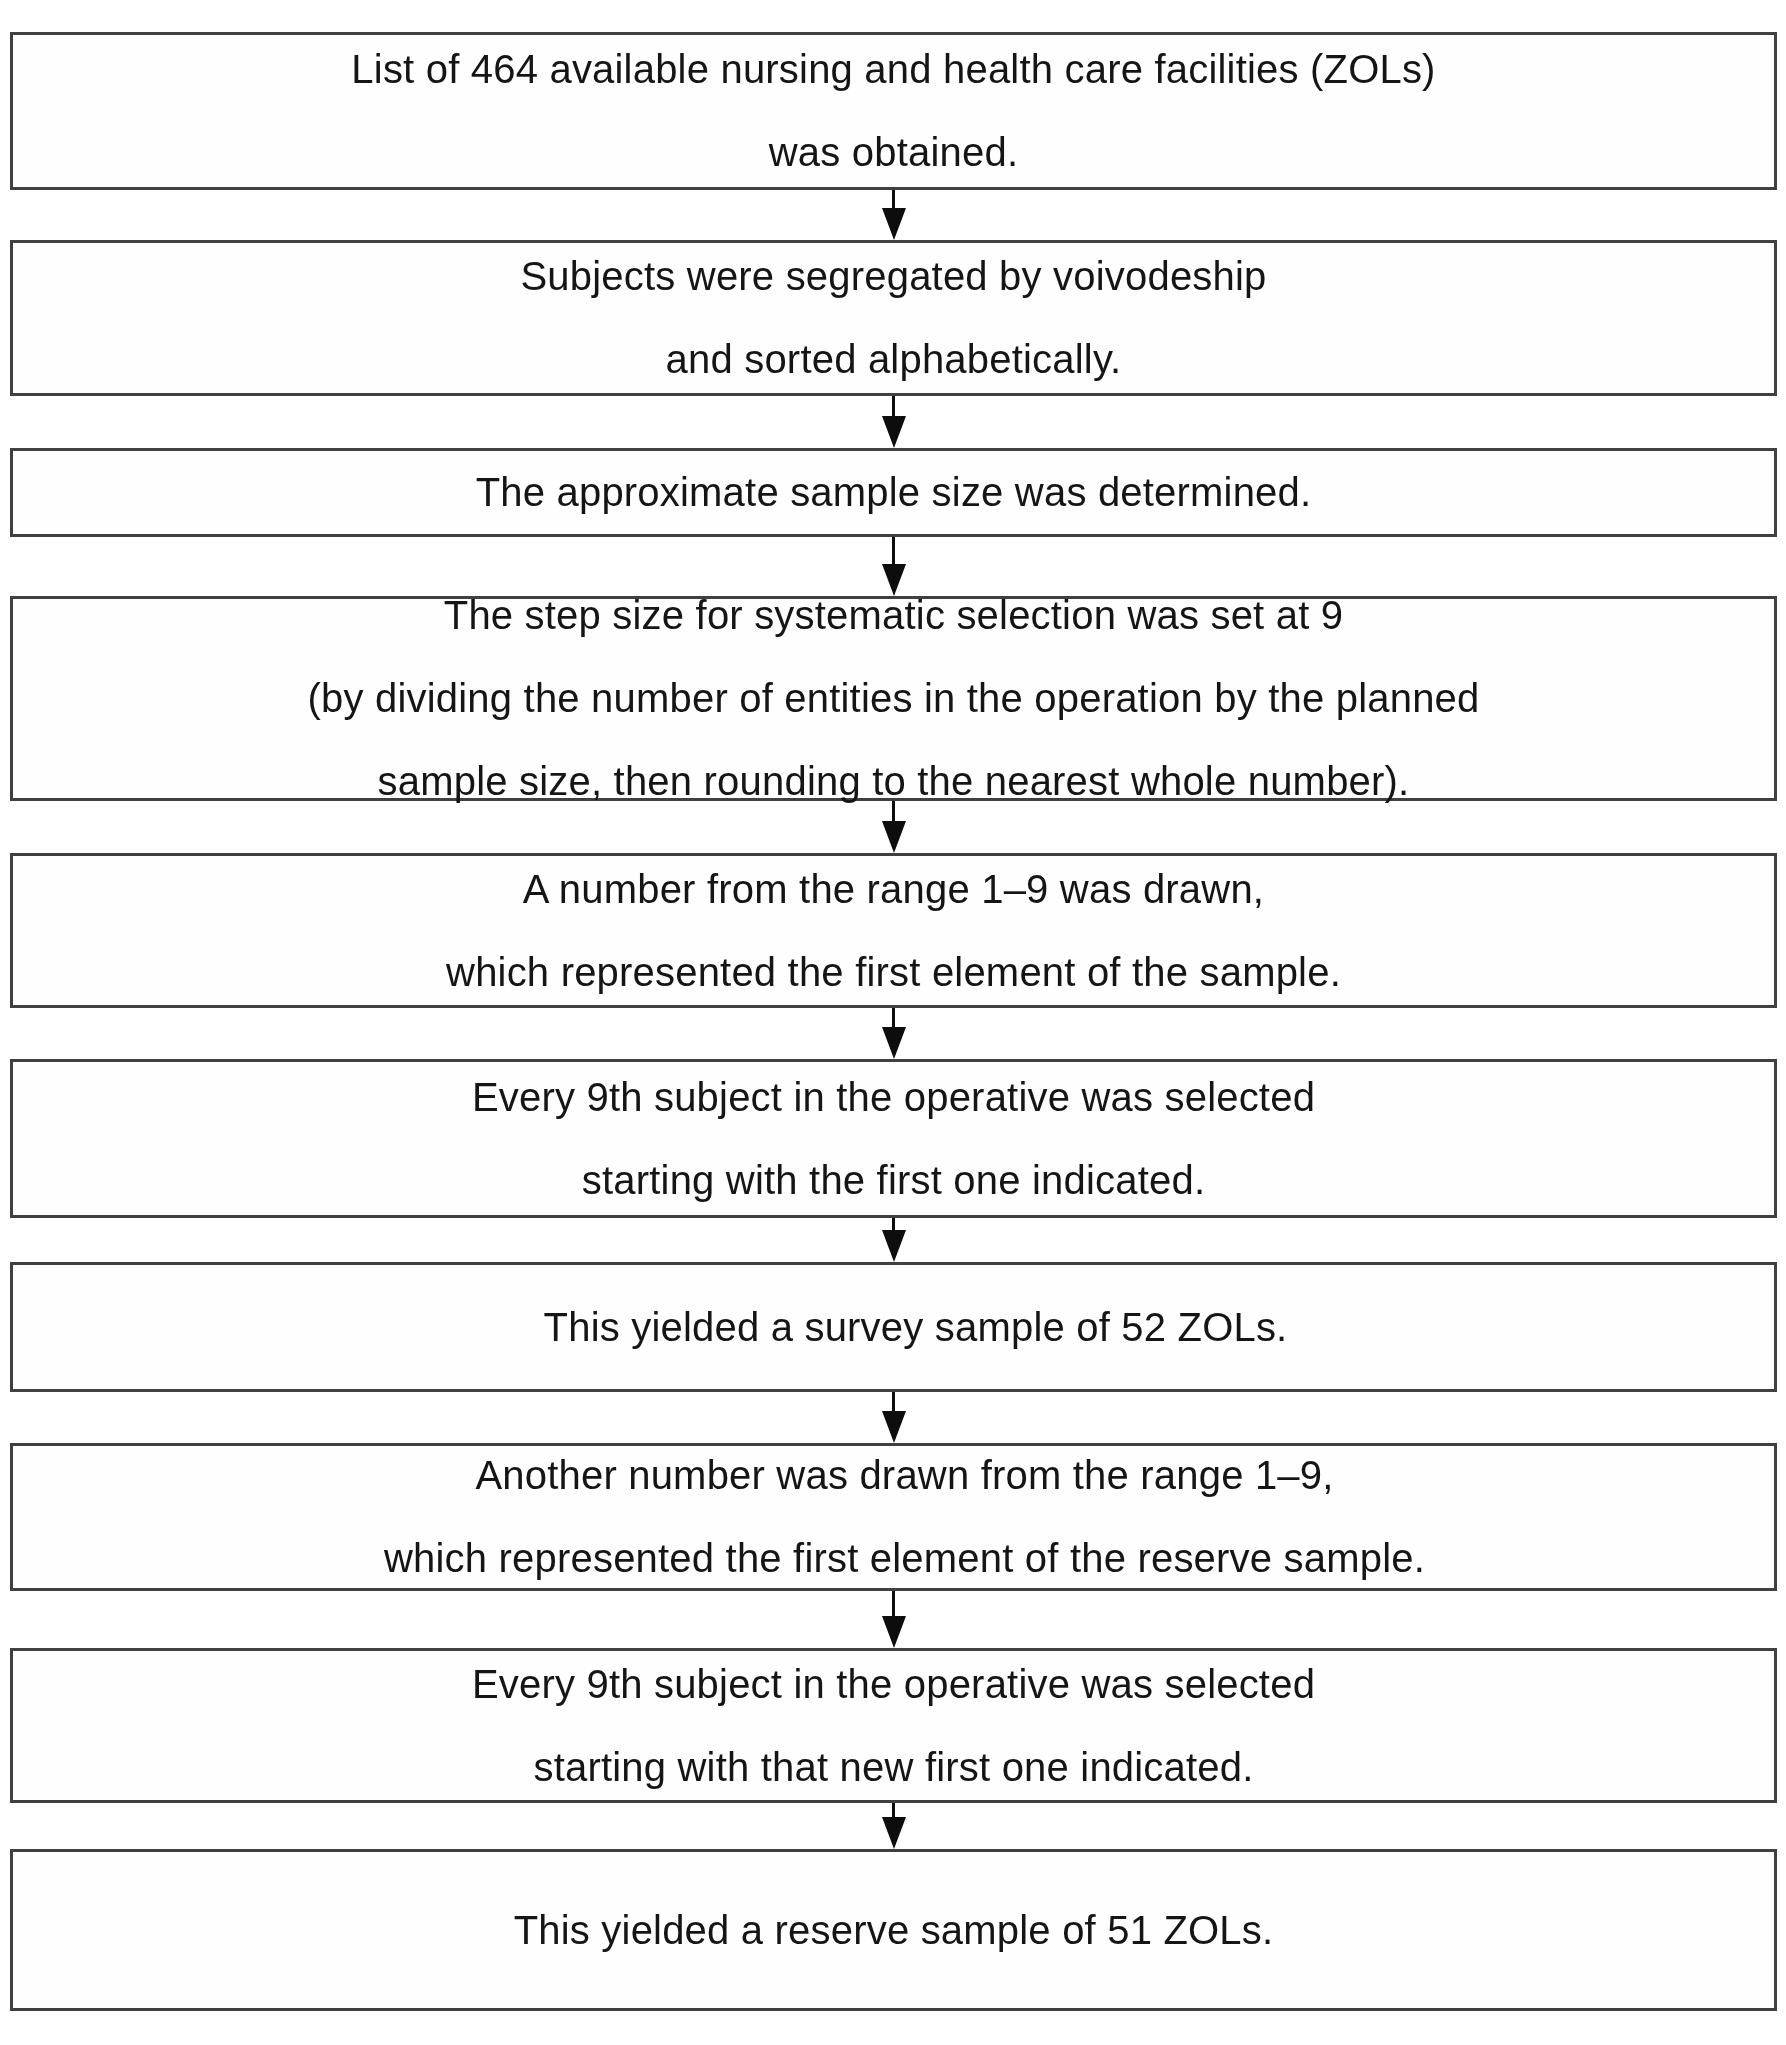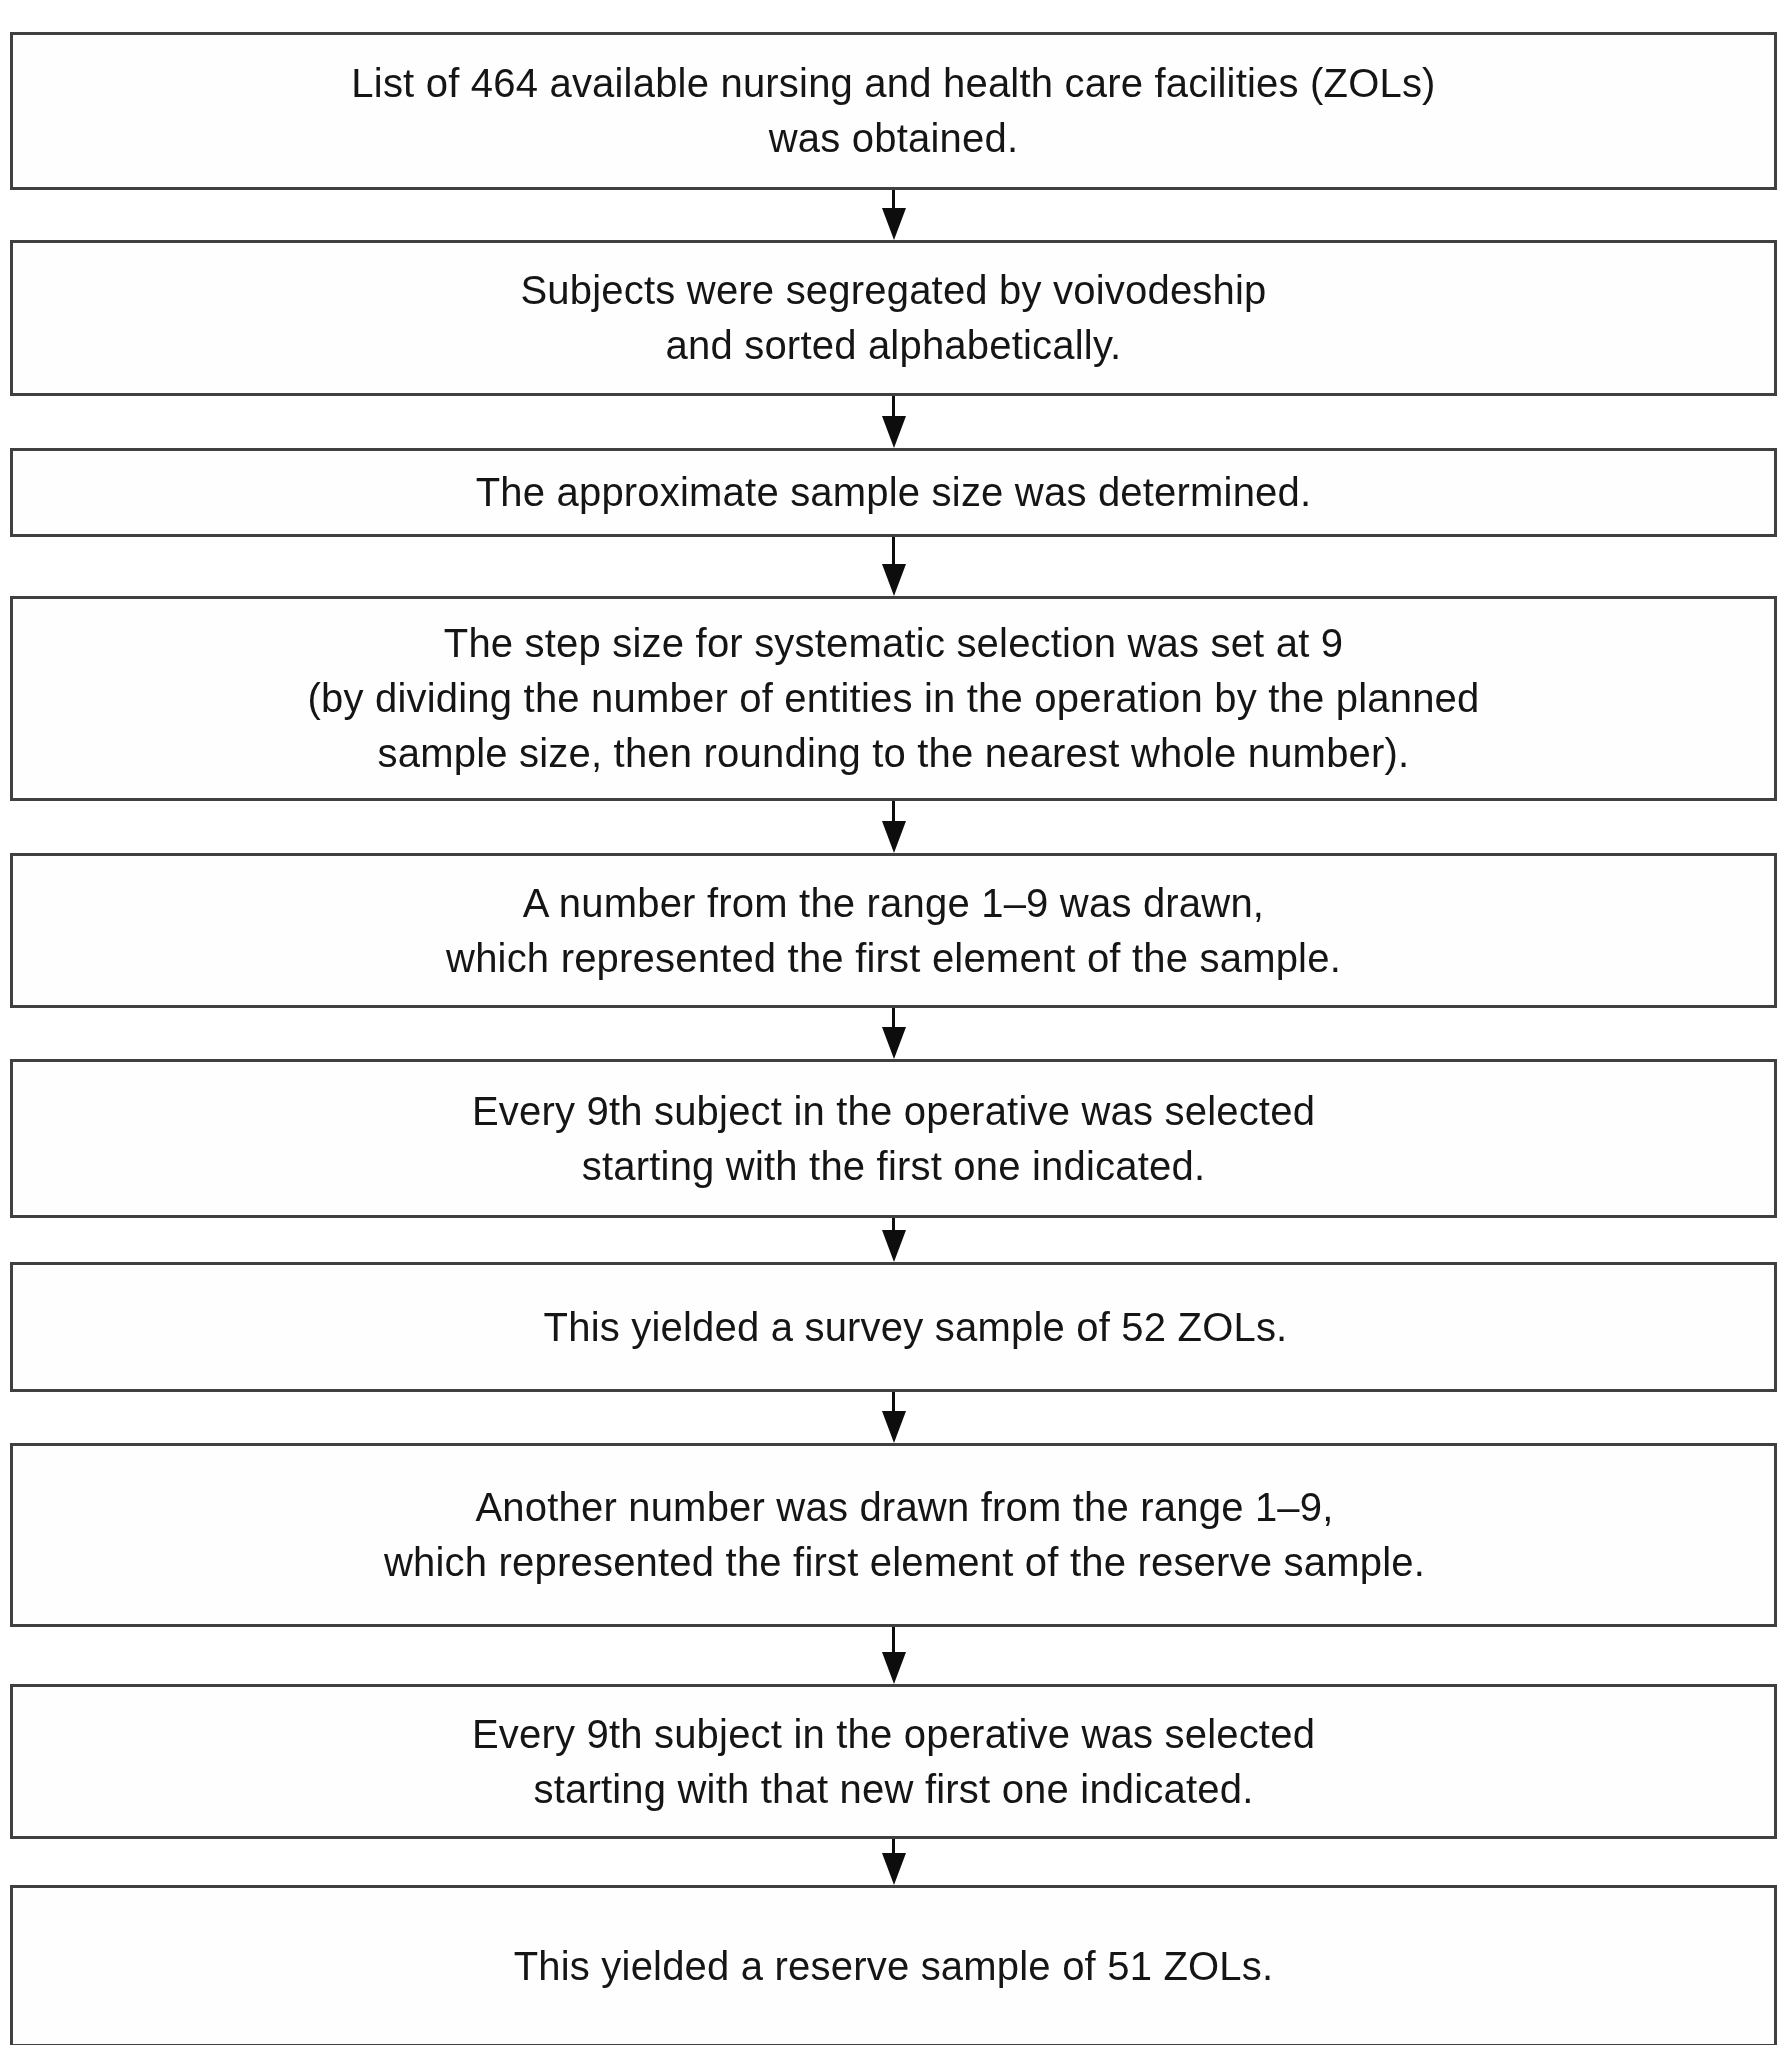--- a/index.html
+++ b/index.html
@@ -24,20 +24,21 @@
     display: flex;
     flex-direction: column;
     justify-content: center;
     align-items: center;
     text-align: center;
     font-size: 40px;
     line-height: 55px;
     color: #151515;
     letter-spacing: 0.2px;
     flex: 0 0 auto;
+    gap: 28px;
   }
   .arrow {
     display: flex;
     flex-direction: column;
     align-items: center;
     flex: 0 0 auto;
   }
   .arrow .shaft {
     width: 3.1px;
     flex: 1 1 auto;
@@ -52,21 +53,21 @@
     margin-top: -0.8px;
   }
   
   .b1 { height: 158px; }
   .b2 { height: 156px; }
   .b3 { height: 89px; }
   .b4 { height: 205px; }
   .b5 { height: 155px; }
   .b6 { height: 159px; }
   .b7 { height: 130px; padding-left: 44px; }
-  .b8 { height: 184px; padding-left: 22px; }
+  .b8 { height: 148px; padding-left: 22px; }
   .b9 { height: 155px; }
   .b10 { height: 162px; }
   
   .a1 { height: 50px; }
   .a2 { height: 52px; }
   .a3 { height: 59px; }
   .a4 { height: 52px; }
   .a5 { height: 51px; }
   .a6 { height: 44px; }
   .a7 { height: 51px; }

